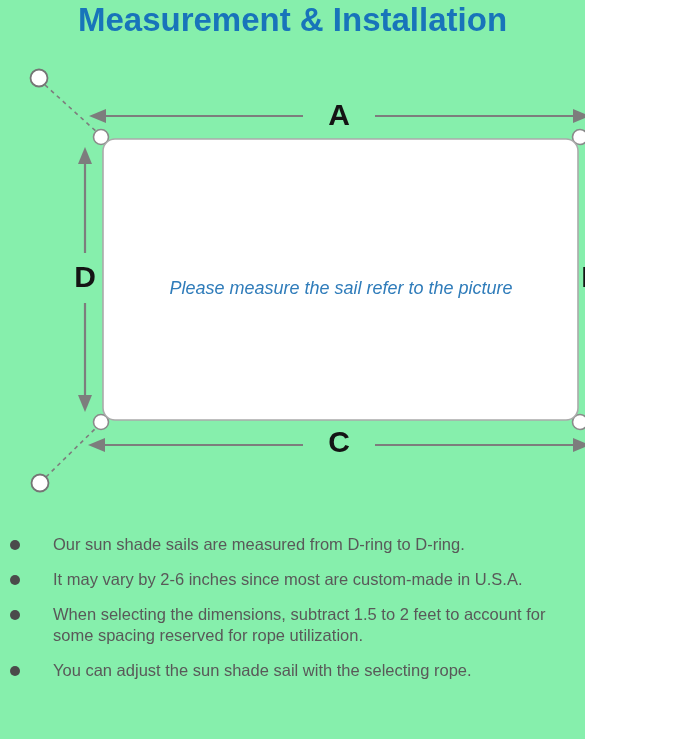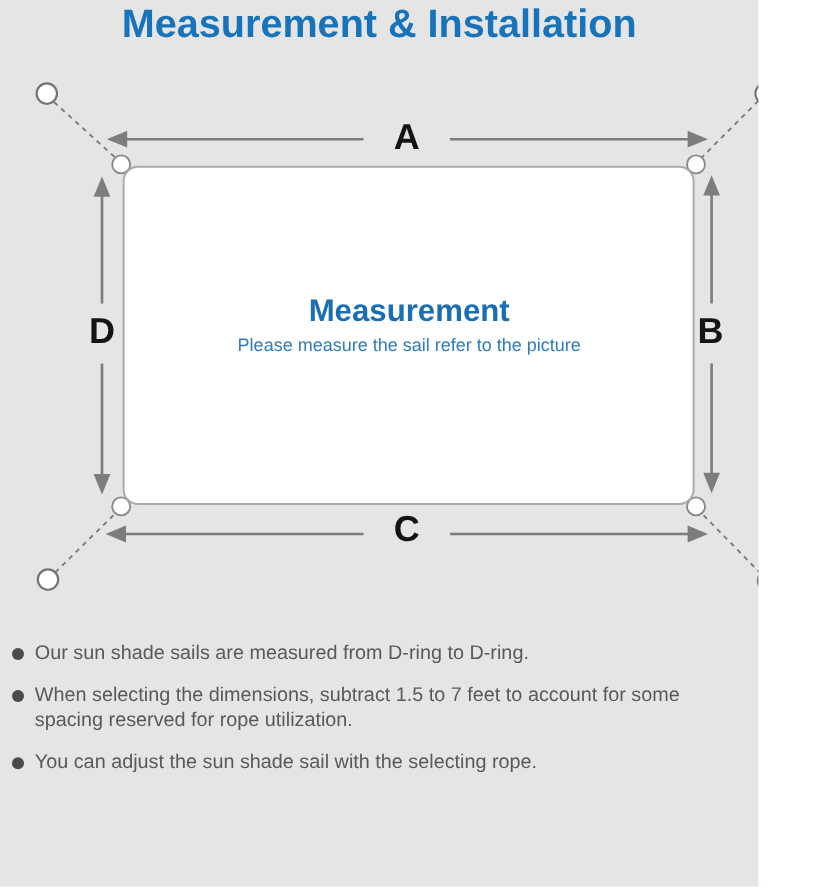--- a/index.html
+++ b/index.html
@@ -3,23 +3,23 @@
 <meta charset="utf-8">
 <style>
   html, body {
     margin: 0;
     padding: 0;
     background: #ffffff;
     font-family: "Liberation Sans", sans-serif;
   }
   #root {
     position: relative;
-    width: 632px;
+    width: 585px;
     height: 739px;
-    background: #e5e5e5;
+    background: #86efac;
     overflow: hidden;
   }
   .page-title {
     position: absolute;
     top: 1px;
     left: 0;
     width: 100%;
     text-align: center;
     font-size: 33px;
     font-weight: bold;
@@ -51,23 +51,24 @@
     font-size: 26px;
     font-weight: bold;
     color: #1a6fb3;
     white-space: nowrap;
   }
   .center-subtitle {
     position: absolute;
     left: 341px;
     top: 288px;
     transform: translate(-50%, -50%);
-    font-size: 15px;
+    font-size: 18px;
     color: #2f7cba;
     white-space: nowrap;
+    font-style: italic;
   }
   .notes {
     position: absolute;
     top: 534px;
     left: 10px;
     right: 5px;
     list-style: none;
     margin: 0;
     padding: 0;
   }
@@ -81,21 +82,21 @@
     margin-bottom: 14px;
   }
   .bullet-dot {
     flex: none;
     width: 10px;
     height: 10px;
     border-radius: 50%;
     background: #4b4b4b;
     margin-top: 6px;
   }
-  .note-text { flex: 1; }
+  .note-text { flex: 1; margin-left: 24px; }
 </style>
 </head>
 <body>
 
 <div id="root">
 
   <div class="page-title">Measurement &amp; Installation</div>
 
   <svg class="diagram-svg" width="679" height="460" viewBox="0 0 679 460" xmlns="http://www.w3.org/2000/svg">
 
@@ -149,31 +150,34 @@
       <polygon points="593,91 586,108 600,108" stroke="none"></polygon>
       <polygon points="593,356 586,339 600,339" stroke="none"></polygon>
     </g>
   </svg>
 
   <div class="dim-label label-a">A</div>
   <div class="dim-label label-b">B</div>
   <div class="dim-label label-c">C</div>
   <div class="dim-label label-d">D</div>
 
-  <div class="center-heading">Measurement</div>
   <div class="center-subtitle">Please measure the sail refer to the picture</div>
 
   <ul class="notes">
     <li class="note-item">
       <span class="bullet-dot"></span>
       <span class="note-text">Our sun shade sails are measured from D-ring to D-ring.</span>
     </li>
     <li class="note-item">
       <span class="bullet-dot"></span>
-      <span class="note-text">When selecting the dimensions, subtract 1.5 to 7 feet to account for some spacing reserved for rope utilization.</span>
+      <span class="note-text">It may vary by 2-6 inches since most are custom-made in U.S.A.</span>
+    </li>
+    <li class="note-item">
+      <span class="bullet-dot"></span>
+      <span class="note-text">When selecting the dimensions, subtract 1.5 to 2 feet to account for some spacing reserved for rope utilization.</span>
     </li>
     <li class="note-item">
       <span class="bullet-dot"></span>
       <span class="note-text">You can adjust the sun shade sail with the selecting rope.</span>
     </li>
   </ul>
 
 </div>
 
 </body></html>

